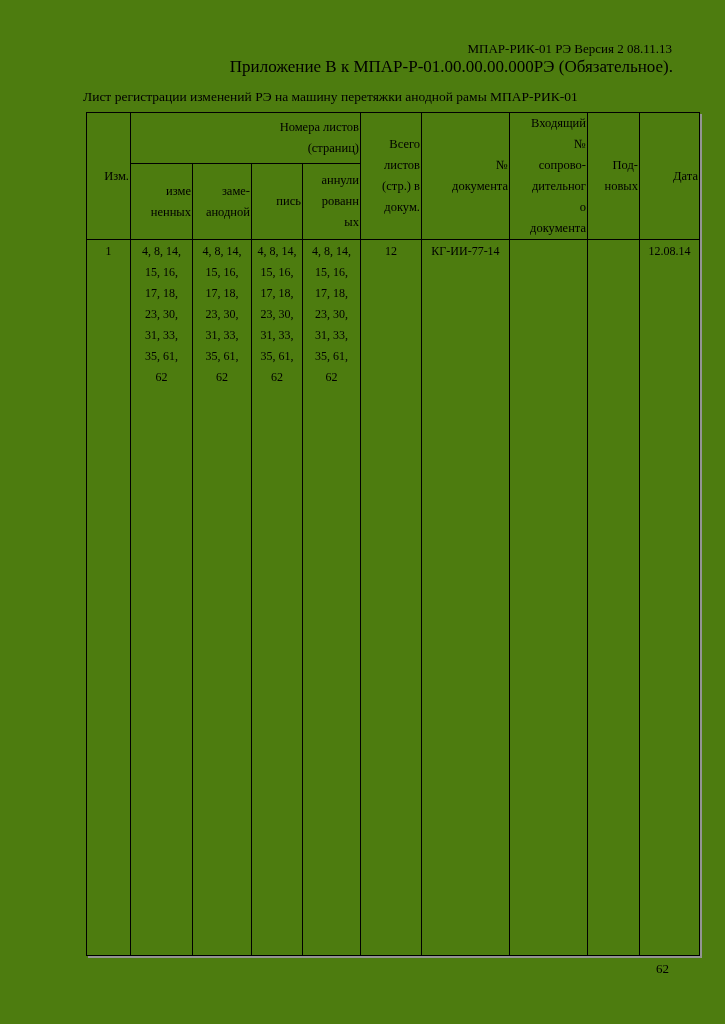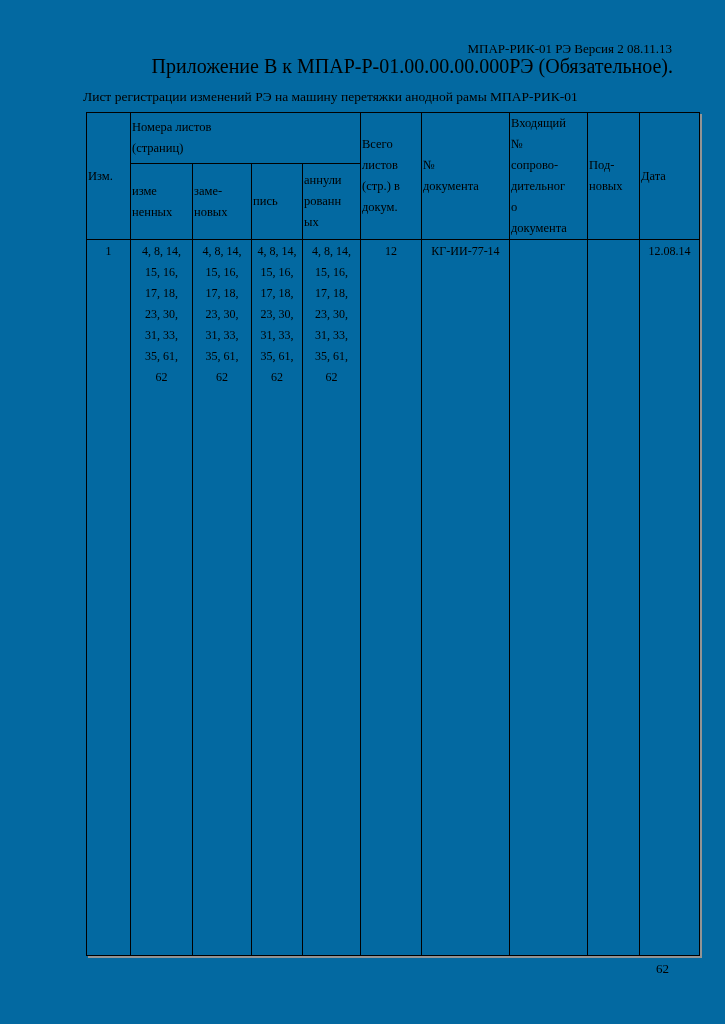--- a/index.html
+++ b/index.html
@@ -1,38 +1,38 @@
 <!DOCTYPE html>
 <html><head>
 <meta charset="utf-8">
 <style>
   html,body { margin:0; padding:0; background:#e8e8e8; }
   .page {
     position: relative;
     width: 725px;
     height: 1024px;
-    background: #0369a1;
+    background: #4d7c0f;
     font-family: "Liberation Serif", "DejaVu Serif", serif;
     color: #000;
     margin: 0 auto;
     overflow: hidden;
   }
   .hdr-ref {
     position: absolute;
     top: 41px;
     right: 53px;
     font-size: 13px;
     line-height: 15px;
     white-space: pre;
   }
   .hdr-appendix {
     position: absolute;
     top: 58px;
     right: 52px;
-    font-size: 20px;
+    font-size: 17px;
     line-height: 17px;
     white-space: pre;
   }
   .doc-title {
     position: absolute;
     top: 89px;
     left: 83px;
     font-size: 13.5px;
     line-height: 16px;
     white-space: pre;
@@ -47,21 +47,21 @@
   }
   table.reg th, table.reg td {
     border: 1px solid #000;
     font-weight: normal;
     padding: 0 1px;
     overflow: hidden;
     white-space: pre;
   }
   table.reg thead th {
     font-size: 12.5px;
-    text-align: left;
+    text-align: right;
     vertical-align: middle;
     line-height: 21px;
   }
   tr.row-group { height: 28px; }
   th.cell-group { line-height: 14px; }
   tr.row-sub { height: 62px; }
   th.cell-incoming { line-height: 15px; }
   tr.row-data { height: 716px; }
   tr.row-data td {
     vertical-align: top;
@@ -117,21 +117,21 @@
 о
 документа</th>
         <th rowspan="2">Под-
 новых</th>
         <th rowspan="2">Дата</th>
       </tr>
       <tr class="row-sub">
         <th>изме
 ненных</th>
         <th>заме-
-новых</th>
+анодной</th>
         <th>пись</th>
         <th>аннули
 рованн
 ых</th>
       </tr>
     </thead>
     <tbody>
       <tr class="row-data">
         <td>1</td>
         <td>4, 8, 14,

